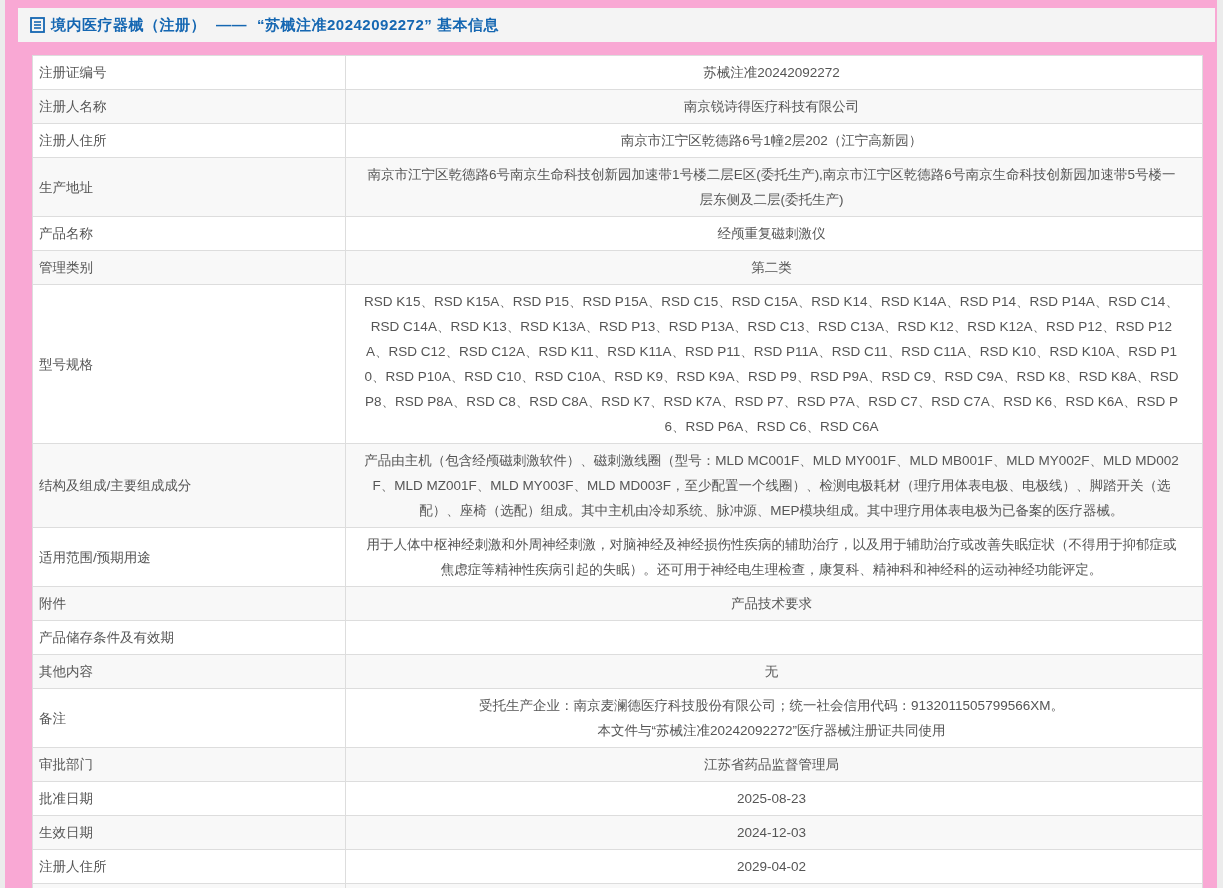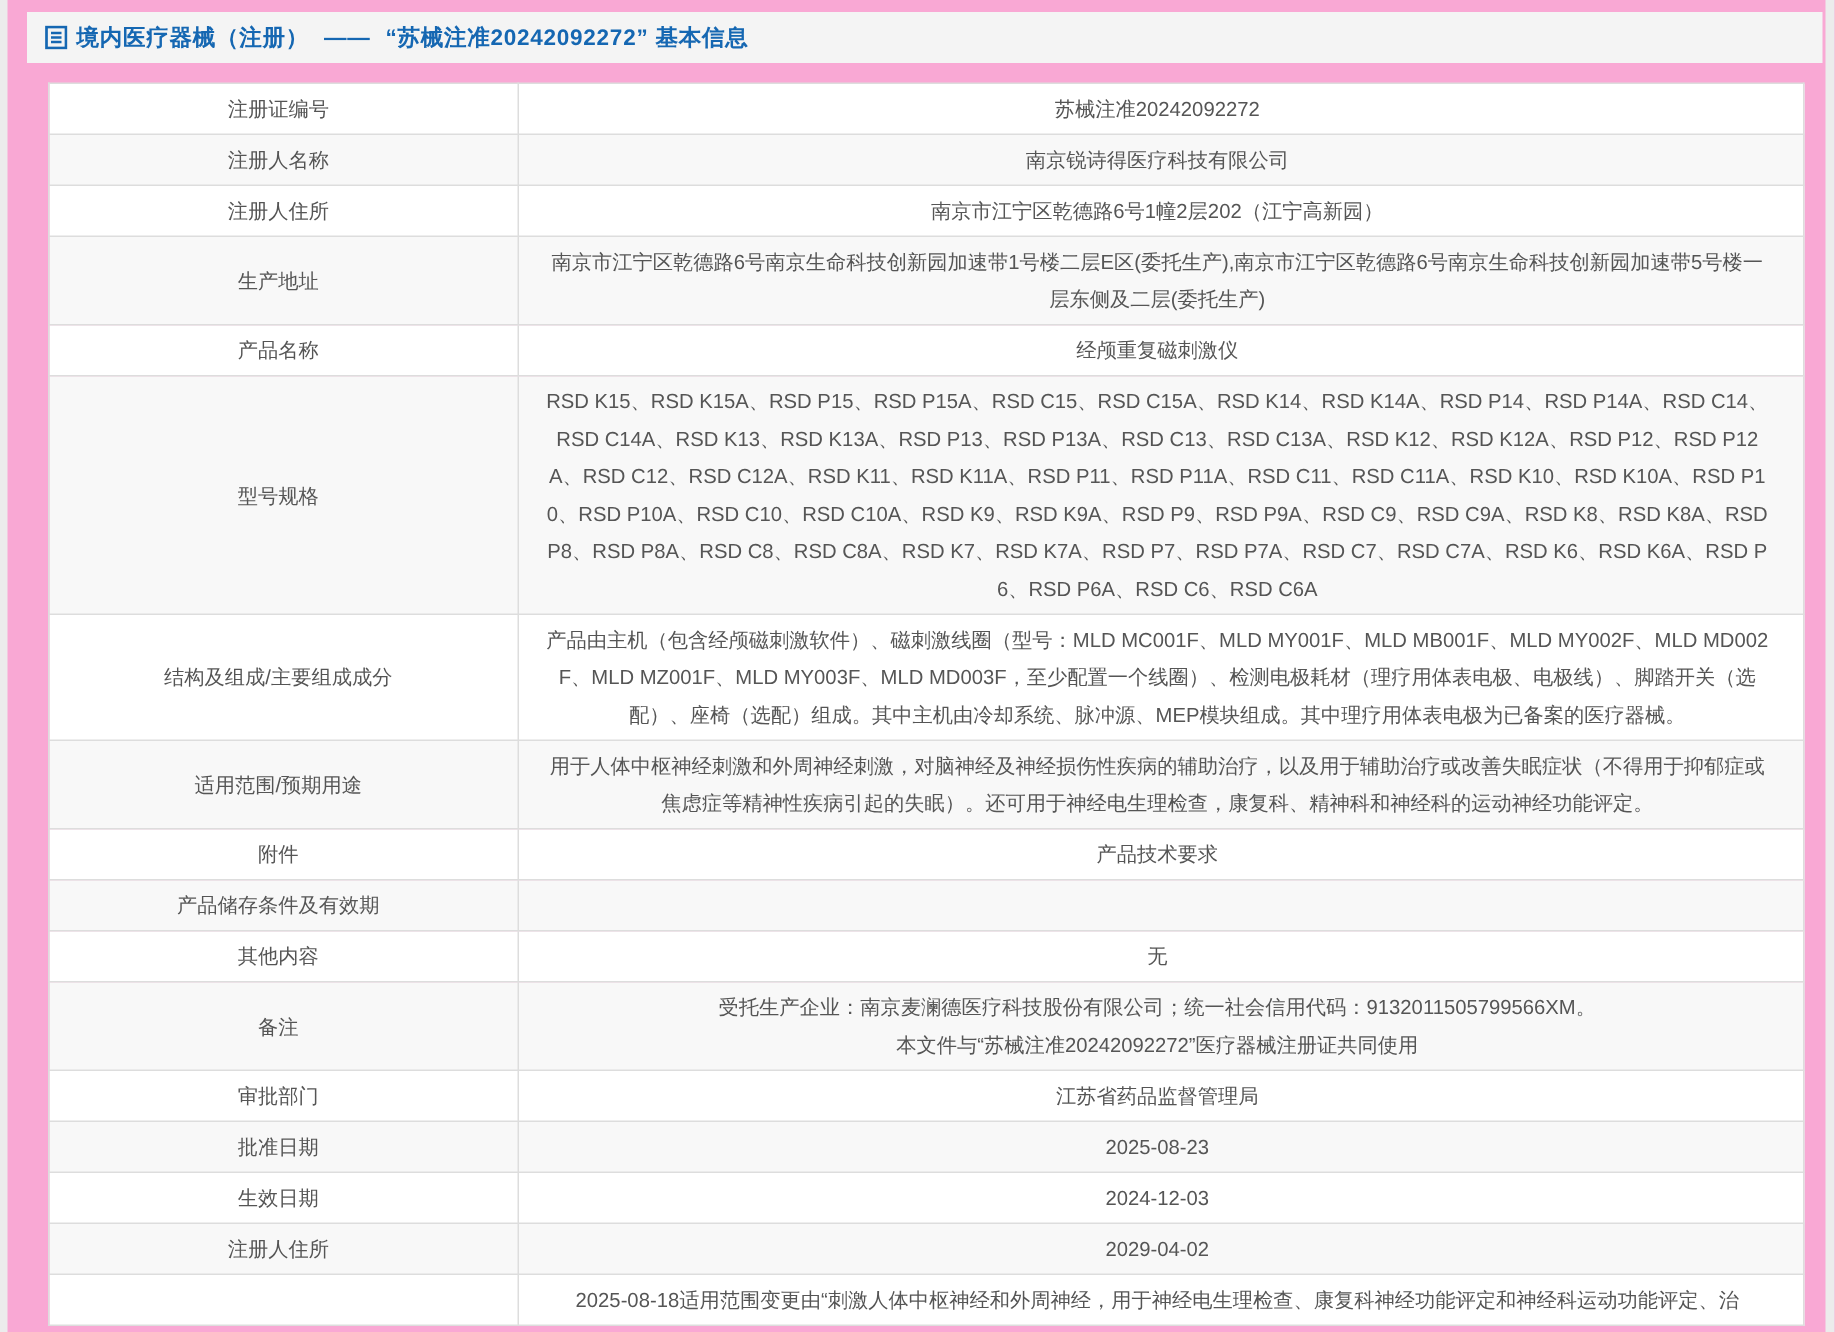--- a/index.html
+++ b/index.html
@@ -33,21 +33,21 @@
     border:1px solid #ddd;
     font-size:13.5px;
     color:#555;
     line-height:25px;
     vertical-align:middle;
   }
   .info-table tr:nth-child(even) { background:#f8f8f8; }
   .info-table tr:nth-child(odd) { background:#ffffff; }
   td.lbl {
     width:313px;
-    text-align:center;
+    text-align:left;
     padding:4px 13px 4px 6px;
     height:33px;
   }
   td.val {
     text-align:center;
     padding:4px 20px 4px 15px;
     white-space:pre-line;
     word-break:break-all;
   }
 </style>
@@ -88,20 +88,24 @@
   <tr>
     <td class="lbl">生产地址</td>
     <td class="val">南京市江宁区乾德路6号南京生命科技创新园加速带1号楼二层E区(委托生产),南京市江宁区乾德路6号南京生命科技创新园加速带5号楼一层东侧及二层(委托生产)</td>
   </tr>
 
   <tr>
     <td class="lbl">产品名称</td>
     <td class="val">经颅重复磁刺激仪</td>
   </tr>
 
+  <tr>
+    <td class="lbl">管理类别</td>
+    <td class="val">第二类</td>
+  </tr>
 
   <tr>
     <td class="lbl">型号规格</td>
     <td class="val">RSD K15、RSD K15A、RSD P15、RSD P15A、RSD C15、RSD C15A、RSD K14、RSD K14A、RSD P14、RSD P14A、RSD C14、RSD C14A、RSD K13、RSD K13A、RSD P13、RSD P13A、RSD C13、RSD C13A、RSD K12、RSD K12A、RSD P12、RSD P12A、RSD C12、RSD C12A、RSD K11、RSD K11A、RSD P11、RSD P11A、RSD C11、RSD C11A、RSD K10、RSD K10A、RSD P10、RSD P10A、RSD C10、RSD C10A、RSD K9、RSD K9A、RSD P9、RSD P9A、RSD C9、RSD C9A、RSD K8、RSD K8A、RSD P8、RSD P8A、RSD C8、RSD C8A、RSD K7、RSD K7A、RSD P7、RSD P7A、RSD C7、RSD C7A、RSD K6、RSD K6A、RSD P6、RSD P6A、RSD C6、RSD C6A</td>
   </tr>
 
   <tr>
     <td class="lbl">结构及组成/主要组成成分</td>
     <td class="val">产品由主机（包含经颅磁刺激软件）、磁刺激线圈（型号：MLD MC001F、MLD MY001F、MLD MB001F、MLD MY002F、MLD MD002F、MLD MZ001F、MLD MY003F、MLD MD003F，至少配置一个线圈）、检测电极耗材（理疗用体表电极、电极线）、脚踏开关（选配）、座椅（选配）组成。其中主机由冷却系统、脉冲源、MEP模块组成。其中理疗用体表电极为已备案的医疗器械。</td>
   </tr>

